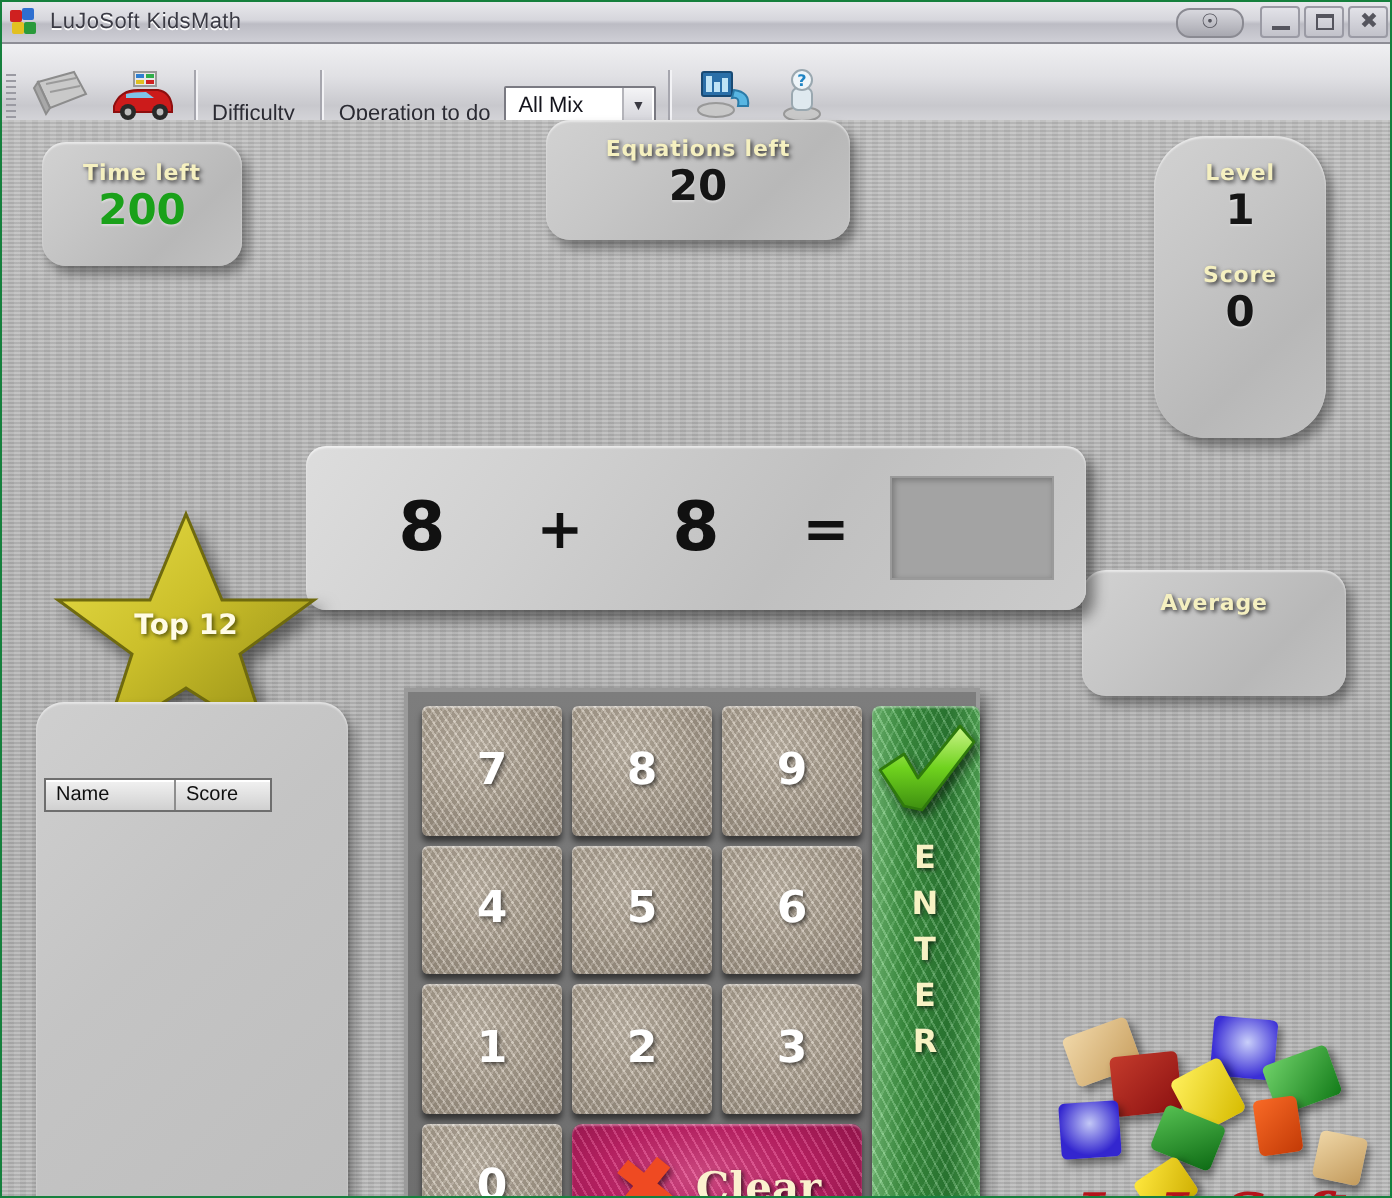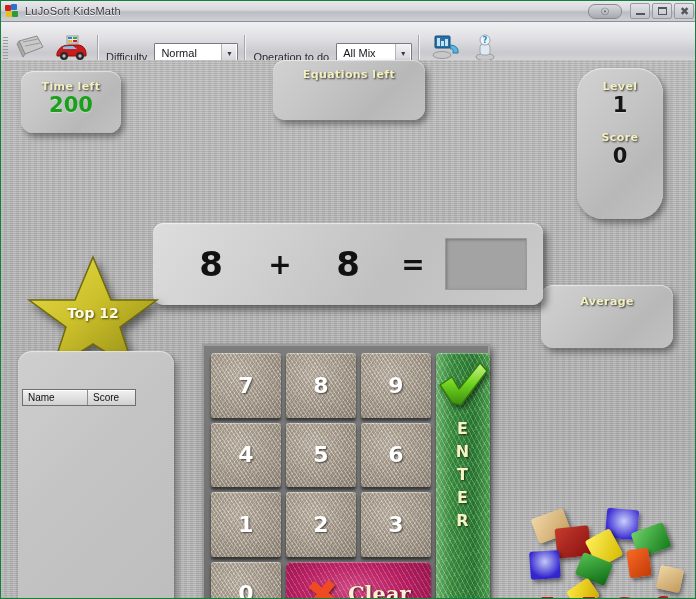--- a/index.html
+++ b/index.html
@@ -310,24 +310,20 @@
         <path d="M10 16 Q13 15 20 15 L24 18 L10 18 Z" fill="#7fc4e8"></path>
         <circle cx="11" cy="25" r="4" fill="#2a2a2a"></circle>
           <circle cx="11" cy="25" r="1.7" fill="#bbb"></circle>
         <circle cx="27" cy="25" r="4" fill="#2a2a2a"></circle>
           <circle cx="27" cy="25" r="1.7" fill="#bbb"></circle>
       </svg>
     </div>
 
     <div class="tb-sep"></div>
     <div class="tb-label">Difficulty</div>
-    <div class="combo" id="combo-diff">
-      <div class="cval">Normal</div>
-      <div class="carrow">▼</div>
-    </div>
 
     <div class="tb-sep"></div>
     <div class="tb-label">Operation to do</div>
     <div class="combo" id="combo-op">
       <div class="cval">All Mix</div>
       <div class="carrow">▼</div>
     </div>
 
     <div class="tb-sep"></div>
     <div class="tb-img-btn">
@@ -352,20 +348,21 @@
 
   <div id="body">
 
     <div class="panel" id="panel-time">
       <div class="plabel">Time left</div>
       <div class="pvalue green">200</div>
     </div>
 
     <div class="panel" id="panel-eq">
       <div class="plabel">Equations left</div>
+      <div class="pvalue">20</div>
     </div>
 
     <div class="panel" id="panel-lvl">
       <div class="plabel">Level</div>
       <div class="pvalue" style="margin-bottom:14px;">1</div>
       <div class="plabel">Score</div>
       <div class="pvalue">0</div>
     </div>
 
     <div class="panel" id="panel-avg">

